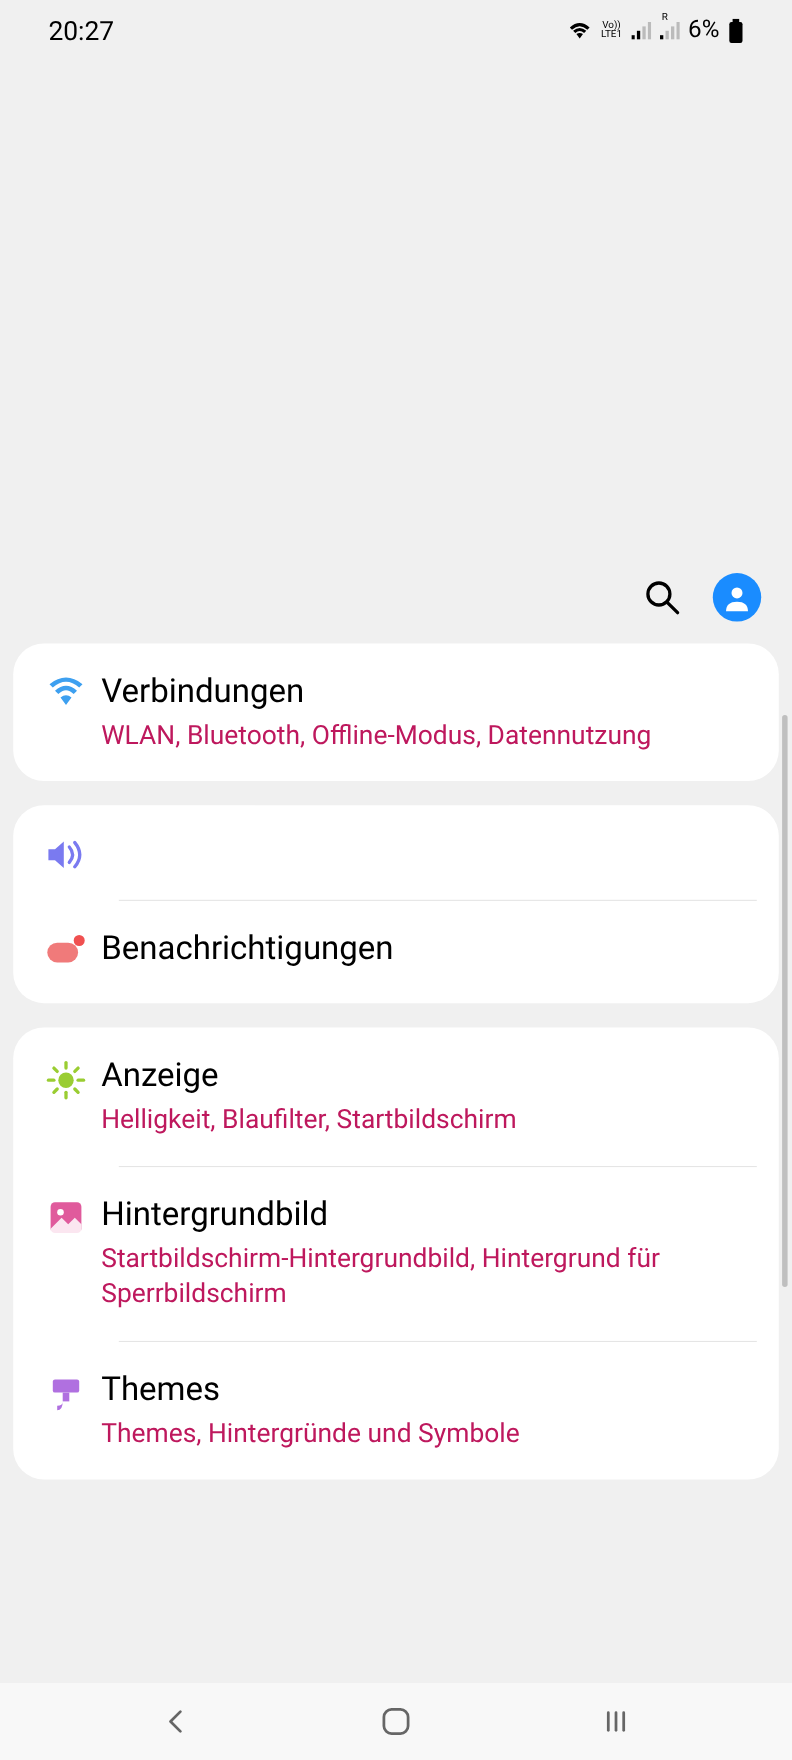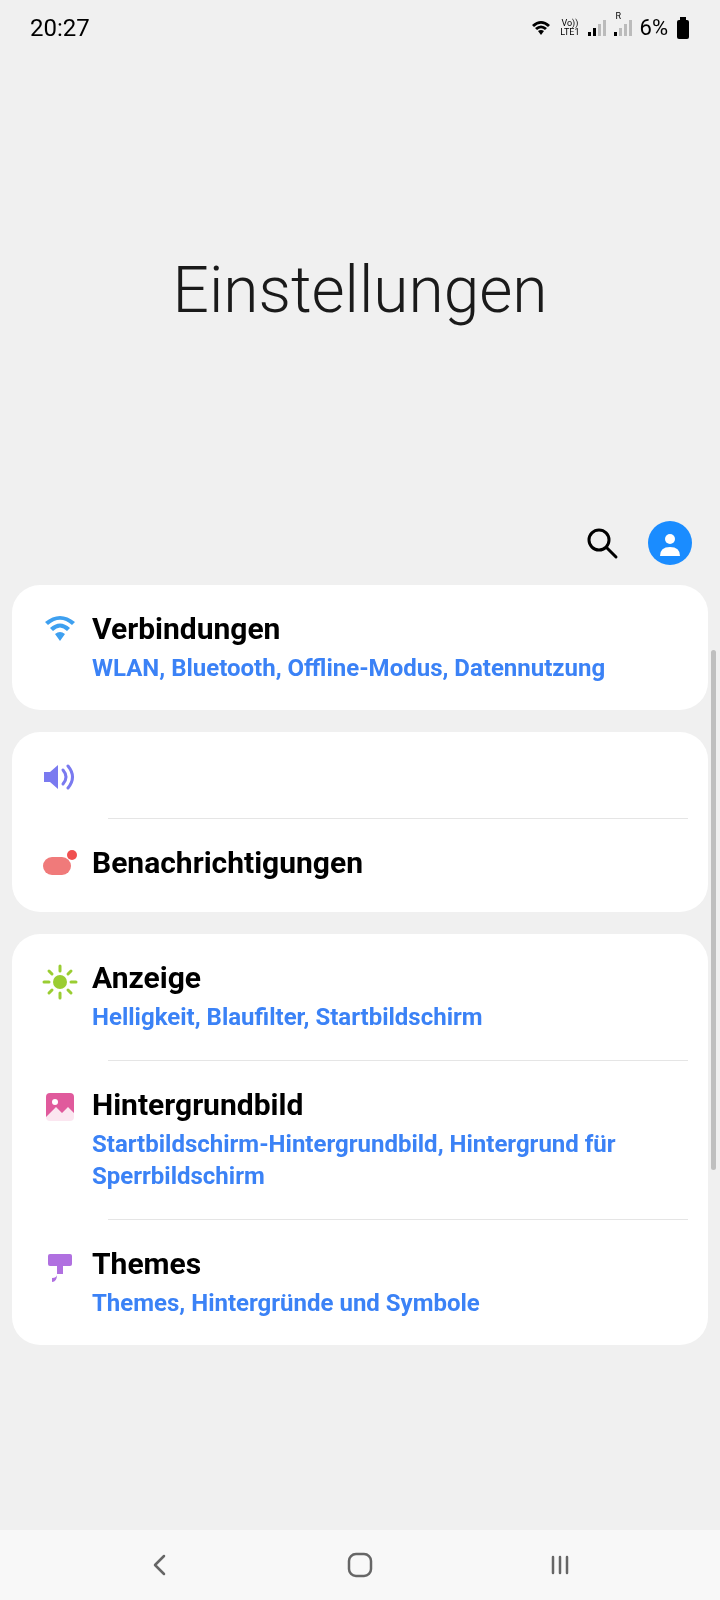--- a/index.html
+++ b/index.html
@@ -9,21 +9,21 @@
   background: #f0f0f0;
   font-family: -apple-system, Roboto, "Segoe UI", sans-serif;
   overflow: hidden;
   position: relative;
 }
 .status-bar {
   height: 55px;
   display: flex;
   align-items: center;
   justify-content: space-between;
-  padding: 0 30px;
+  padding: 0 44px;
   font-size: 24px;
   color: #000;
   gap: 28px;
 }
 .status-right {
   display: flex;
   align-items: center;
   gap: 8px;
   font-size: 22px;
 }
@@ -74,38 +74,37 @@
   background: #fff;
   border-radius: 28px;
   margin-bottom: 22px;
   overflow: hidden;
 }
 .item {
   display: flex;
   align-items: flex-start;
   padding: 26px 20px 26px 16px;
   cursor: pointer;
-  font-weight: bold;
 }
 .item-icon {
   width: 64px;
   display: flex;
   align-items: center;
   justify-content: center;
   padding-top: 4px;
 }
 .item-text { flex: 1; }
 .item-title {
   font-size: 30px;
   color: #000;
   margin-bottom: 6px;
 }
 .item-sub {
   font-size: 24px;
-  color: #3b82f6;
+  color: #be185d;
   line-height: 1.35;
 }
 .divider {
   height: 1px;
   background: #e5e5e5;
   margin-left: 96px;
   margin-right: 20px;
 }
 .scrollbar {
   position: absolute;
@@ -174,21 +173,20 @@
     <span class="status-icon">
       <svg width="14" height="22" viewBox="0 0 14 22">
           <rect x="4" y="0" width="6" height="3" fill="#000"></rect>
           <rect x="1" y="3" width="12" height="19" rx="2" fill="#000"></rect>
         </svg>
     </span>
   </div>
 </div>
 
 <div class="hero">
-  <div class="hero-title">Einstellungen</div>
   <div class="hero-actions">
     <div class="search-btn">
       <svg width="34" height="34" viewBox="0 0 34 34">
           <circle cx="14" cy="14" r="10" stroke="#000" stroke-width="3" fill="none"></circle>
           <line x1="22" y1="22" x2="31" y2="31" stroke="#000" stroke-width="3" stroke-linecap="round"></line>
         </svg>
     </div>
     <div class="profile-btn">
       <div class="profile-circle">
         <svg width="26" height="26" viewBox="0 0 26 26">

